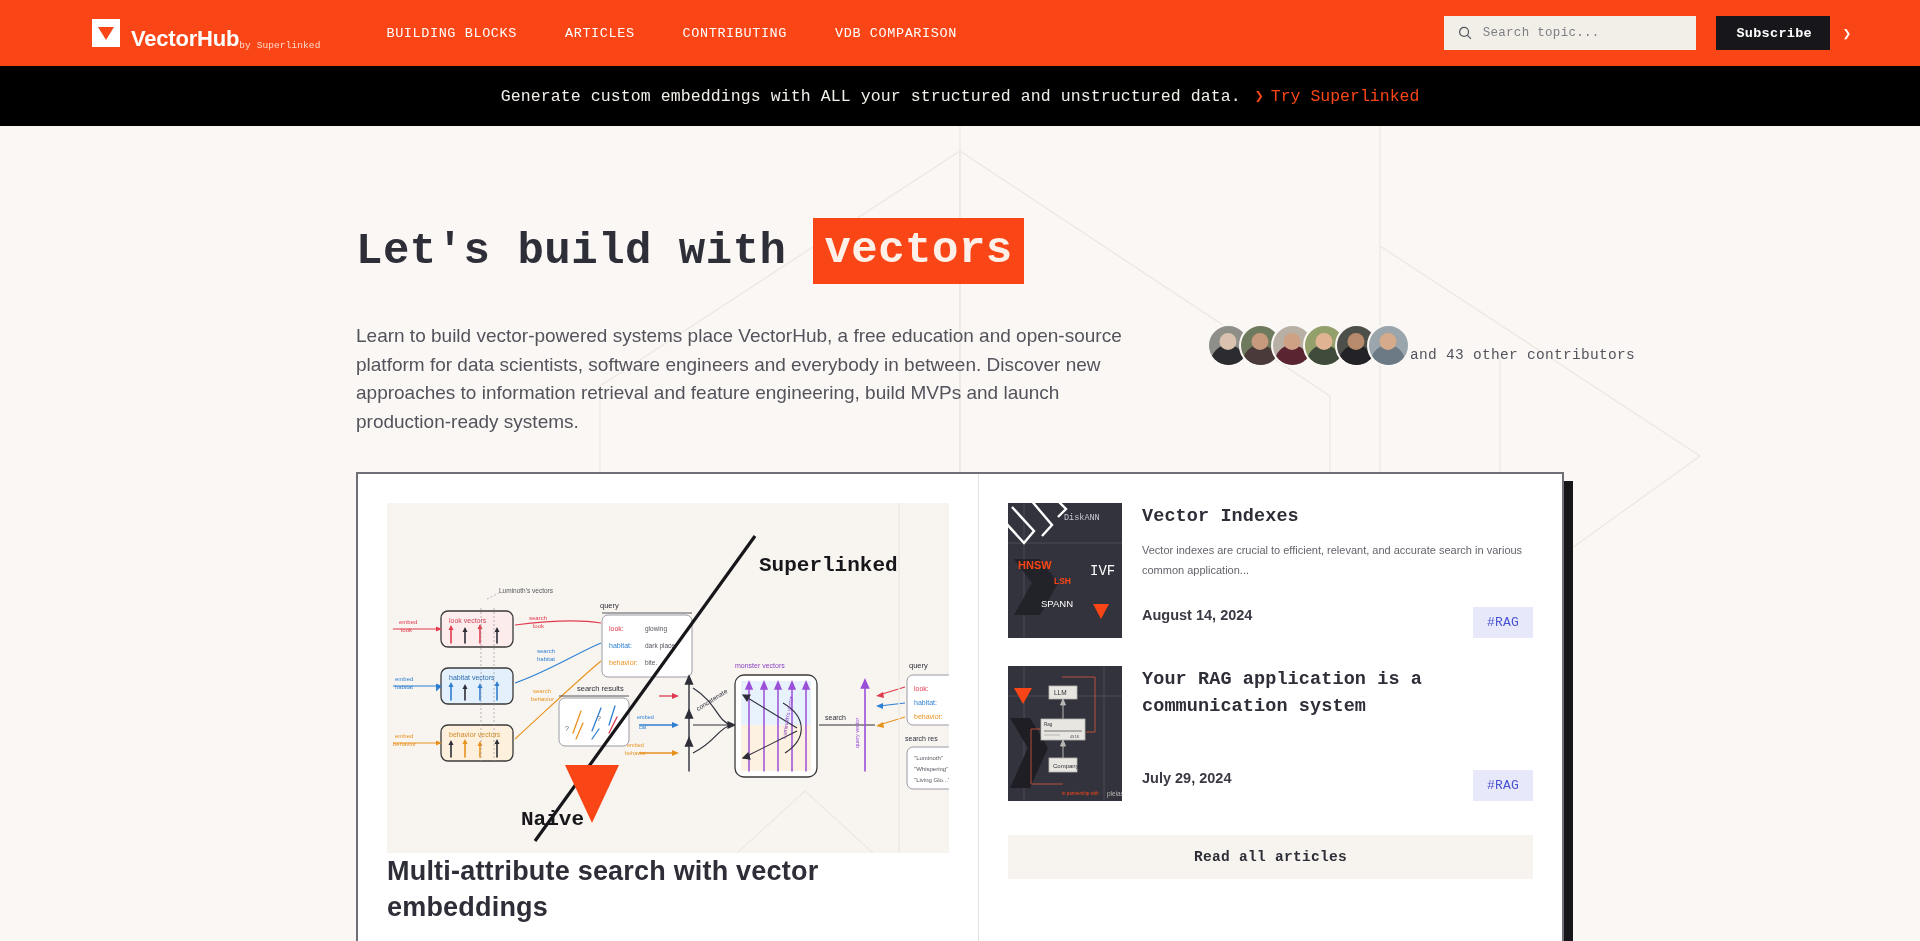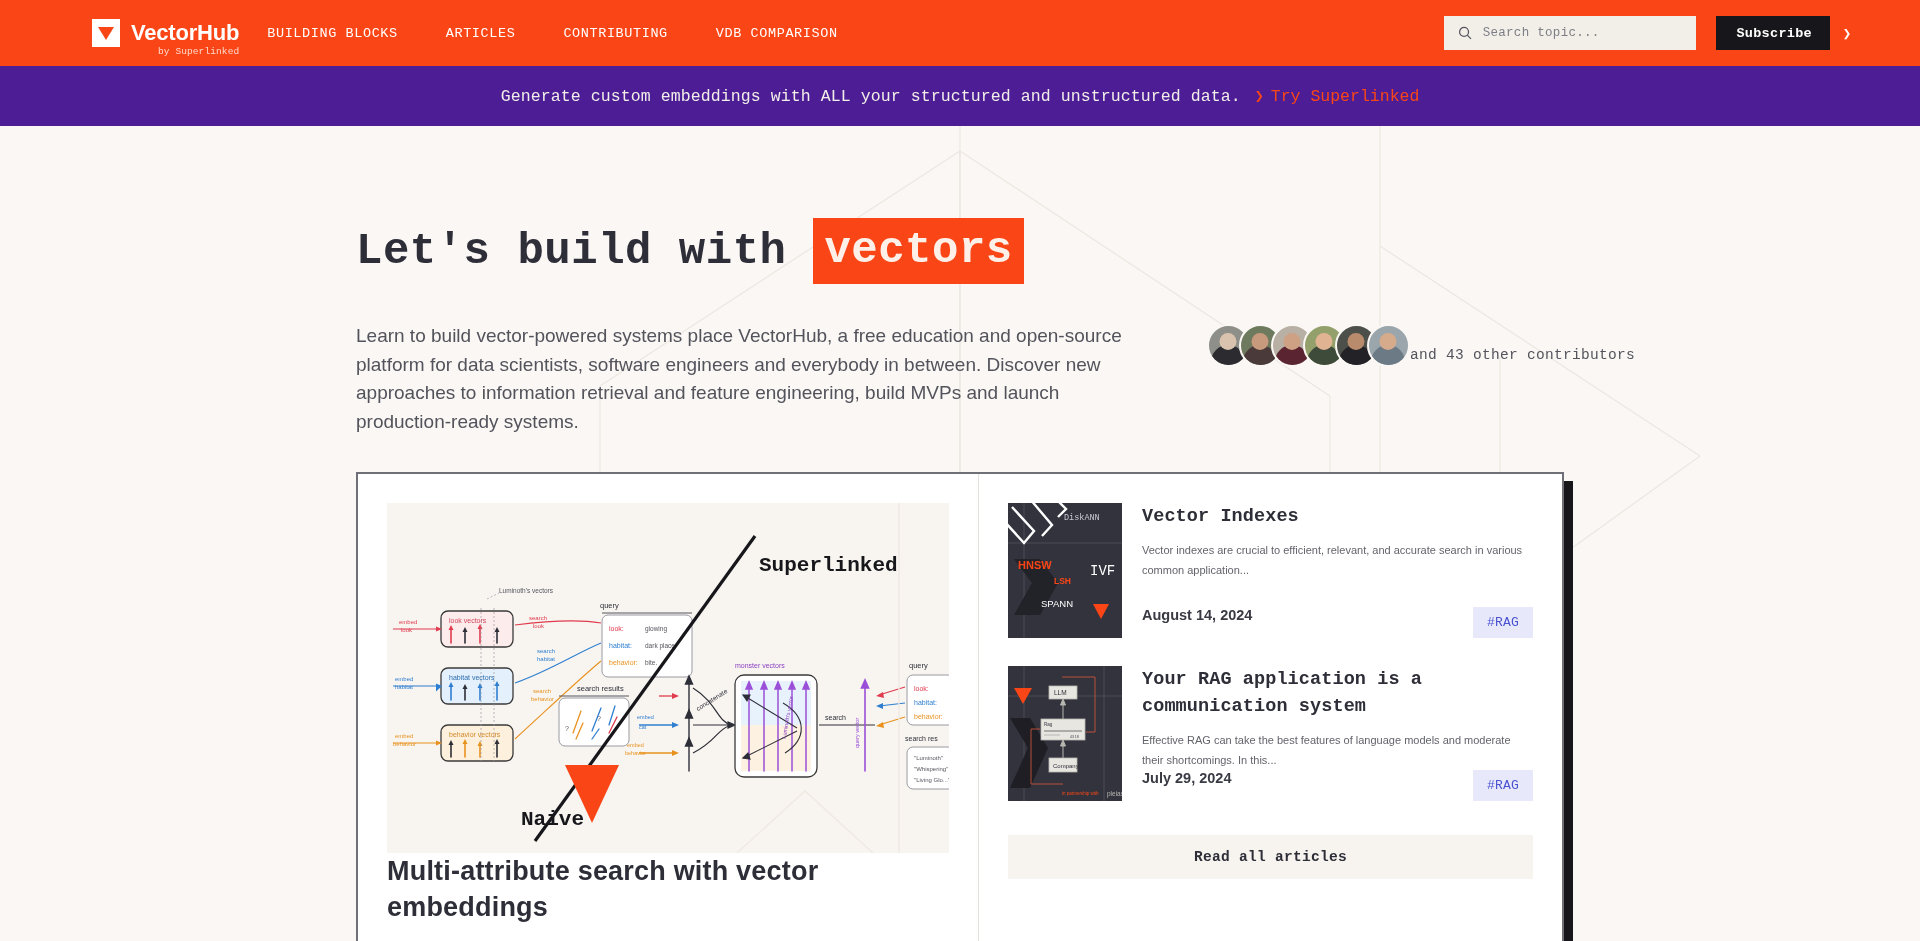--- a/index.html
+++ b/index.html
@@ -22,31 +22,31 @@
     width: 28px; height: 28px; background: #ffffff;
     display: flex; align-items: center; justify-content: center;
     flex: 0 0 auto;
   }
   .logo-tri {
     width: 0; height: 0;
     border-left: 8px solid transparent;
     border-right: 8px solid transparent;
     border-top: 13px solid #fa4616;
   }
-  .logo-text { display: flex; flex-direction: column; line-height: 1; margin-top: 12px; }
+  .logo-text { display: flex; flex-direction: row; line-height: 1; margin-top: 12px; }
   .logo-title {
     font-family: "Liberation Sans", sans-serif;
     font-size: 22px; font-weight: 700; color: #fff; letter-spacing: -0.2px;
   }
   .logo-sub {
     font-family: "Liberation Mono", monospace;
     font-size: 9.5px; color: #ffd9cc; margin-top: 3px; align-self: flex-end;
     letter-spacing: 0.1px;
   }
-  .nav { display: flex; align-items: flex-end; gap: 48px; margin-left: 28px; }
+  .nav { display: flex; align-items: flex-end; gap: 48px; margin-left: 66px; }
   .nav-item {
     font-family: "Liberation Mono", monospace;
     font-size: 13.5px; color: #ffffff; letter-spacing: 0.6px;
     cursor: pointer; white-space: nowrap;
   }
   .header-right { margin-left: auto; display: flex; align-items: center; gap: 20px; }
   .search-box {
     width: 252px; height: 34px; background: #f2efe9;
     display: flex; align-items: center; gap: 10px; padding: 0 14px;
   }
@@ -66,21 +66,21 @@
   }
   .subscribe-arrow {
     width: 34px; height: 34px; background: #fa4616;
     display: flex; align-items: center; justify-content: center;
     color: #fff; font-size: 14px; font-weight: 700;
     font-family: "Liberation Mono", monospace;
   }
 
   
   .banner {
-    height: 60px; background: #4c1d95;
+    height: 60px; background: #000000;
     display: flex; align-items: center; justify-content: center;
     position: relative; z-index: 4;
   }
   .banner-text {
     font-family: "Liberation Mono", monospace;
     font-size: 16.5px; color: #f2efe9; letter-spacing: 0.1px;
   }
   .banner-cta {
     font-family: "Liberation Mono", monospace;
     font-size: 16.5px; color: #fa4616; margin-left: 14px; cursor: pointer;
@@ -564,21 +564,20 @@
               <g stroke="#c7553b" stroke-width="0.9" fill="none">
                 <path d="M54,11 H87 V66 H78"></path>
                 <path d="M32,63 H23 V118 H55"></path>
               </g>
               <text x="54" y="129" font-family="Liberation Sans, sans-serif" font-size="4.5" fill="#fa4616">in partnership with</text>
               <text x="99" y="130" font-family="Liberation Sans, sans-serif" font-size="6.5" fill="#b9b7b2">pleias</text>
             </svg>
           </div>
           <div class="side-body">
             <div class="side-title">Your RAG application is a communication system</div>
-            <div class="side-excerpt">Effective RAG can take the best features of language models and moderate their shortcomings. In this...</div>
             <div class="side-meta">
               <span class="side-date">July 29, 2024</span>
               <span class="tag">#RAG</span>
             </div>
           </div>
         </div>
 
         <div class="read-all">
           <span>Read all articles</span>
         </div>

